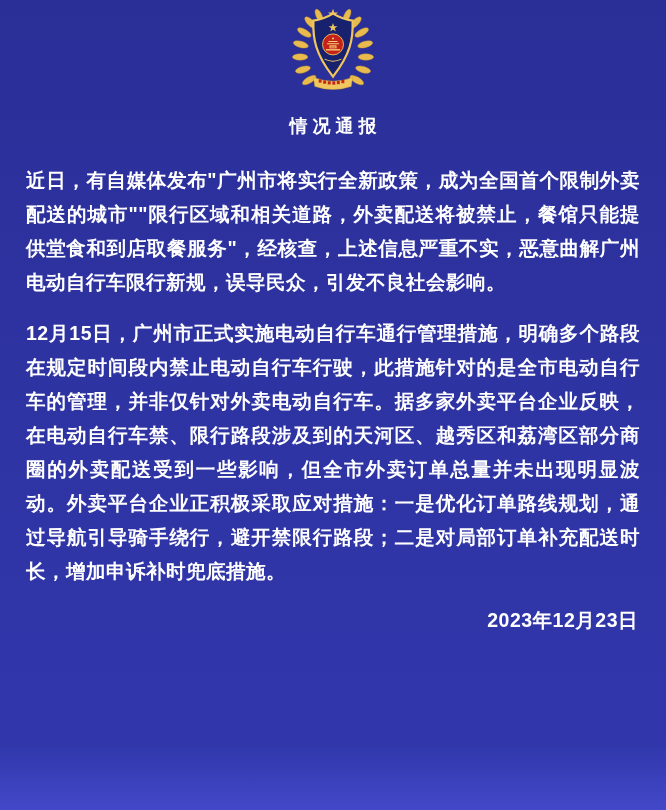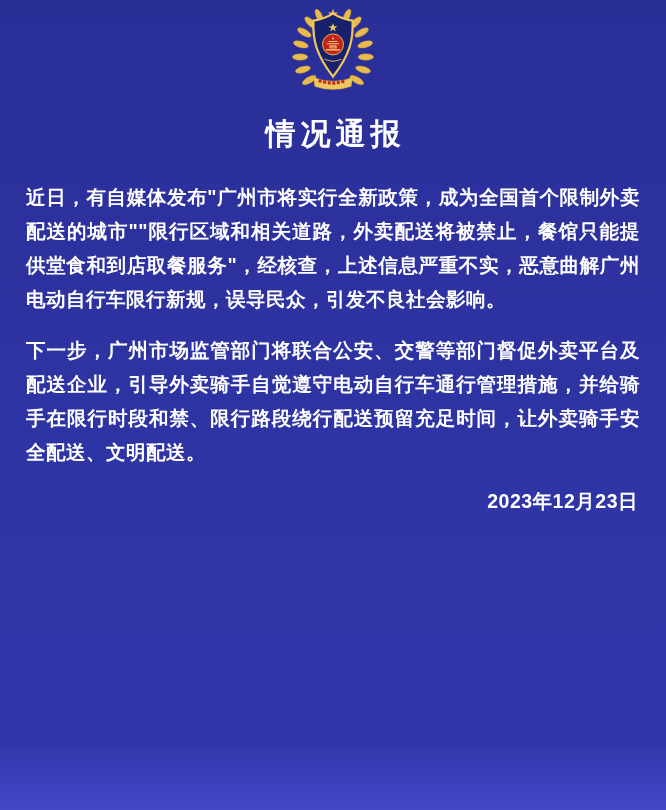--- a/index.html
+++ b/index.html
@@ -15,21 +15,21 @@
   }
   .badge-wrap {
     display: flex;
     justify-content: center;
     padding-top: 8px;
   }
   .badge-svg { width: 84px; height: 91px; display: block; }
   .notice-title {
     margin-top: 15px;
     text-align: center;
-    font-size: 30px;
+    font-size: 18px;
     font-weight: bold;
     letter-spacing: 5px;
     text-indent: 5px; 
   }
   .content {
     padding: 25px 26px 0 26px;
     font-size: 19.5px;
     font-weight: bold;
     line-height: 34px;
     letter-spacing: 0.5px;
@@ -108,21 +108,21 @@
         <rect x="65.5" y="104.2" width="4.2" height="4.6"></rect>
         <rect x="72" y="102.8" width="4.2" height="4.6"></rect>
       </g>
     </svg>
   </div>
 
   <div class="notice-title">情况通报</div>
 
   <div class="content">
     <p>近日，有自媒体发布"广州市将实行全新政策，成为全国首个限制外卖配送的城市""限行区域和相关道路，外卖配送将被禁止，餐馆只能提供堂食和到店取餐服务"，经核查，上述信息严重不实，恶意曲解广州电动自行车限行新规，误导民众，引发不良社会影响。</p>
-    <p>下一步，广州市场监管部门将联合公安、交警等部门督促外卖平台及配送企业，引导外卖骑手自觉遵守电动自行车通行管理措施，并给骑手在限行时段和禁、限行路段绕行配送预留充足时间，让外卖骑手安全配送、文明配送。</p>
+    <p>12月15日，广州市正式实施电动自行车通行管理措施，明确多个路段在规定时间段内禁止电动自行车行驶，此措施针对的是全市电动自行车的管理，并非仅针对外卖电动自行车。据多家外卖平台企业反映，在电动自行车禁、限行路段涉及到的天河区、越秀区和荔湾区部分商圈的外卖配送受到一些影响，但全市外卖订单总量并未出现明显波动。外卖平台企业正积极采取应对措施：一是优化订单路线规划，通过导航引导骑手绕行，避开禁限行路段；二是对局部订单补充配送时长，增加申诉补时兜底措施。</p>
   </div>
 
   <div class="signature">
     <div class="signature-inner">
       <div>2023年12月23日</div>
     </div>
   </div>
 
 </div>
 

